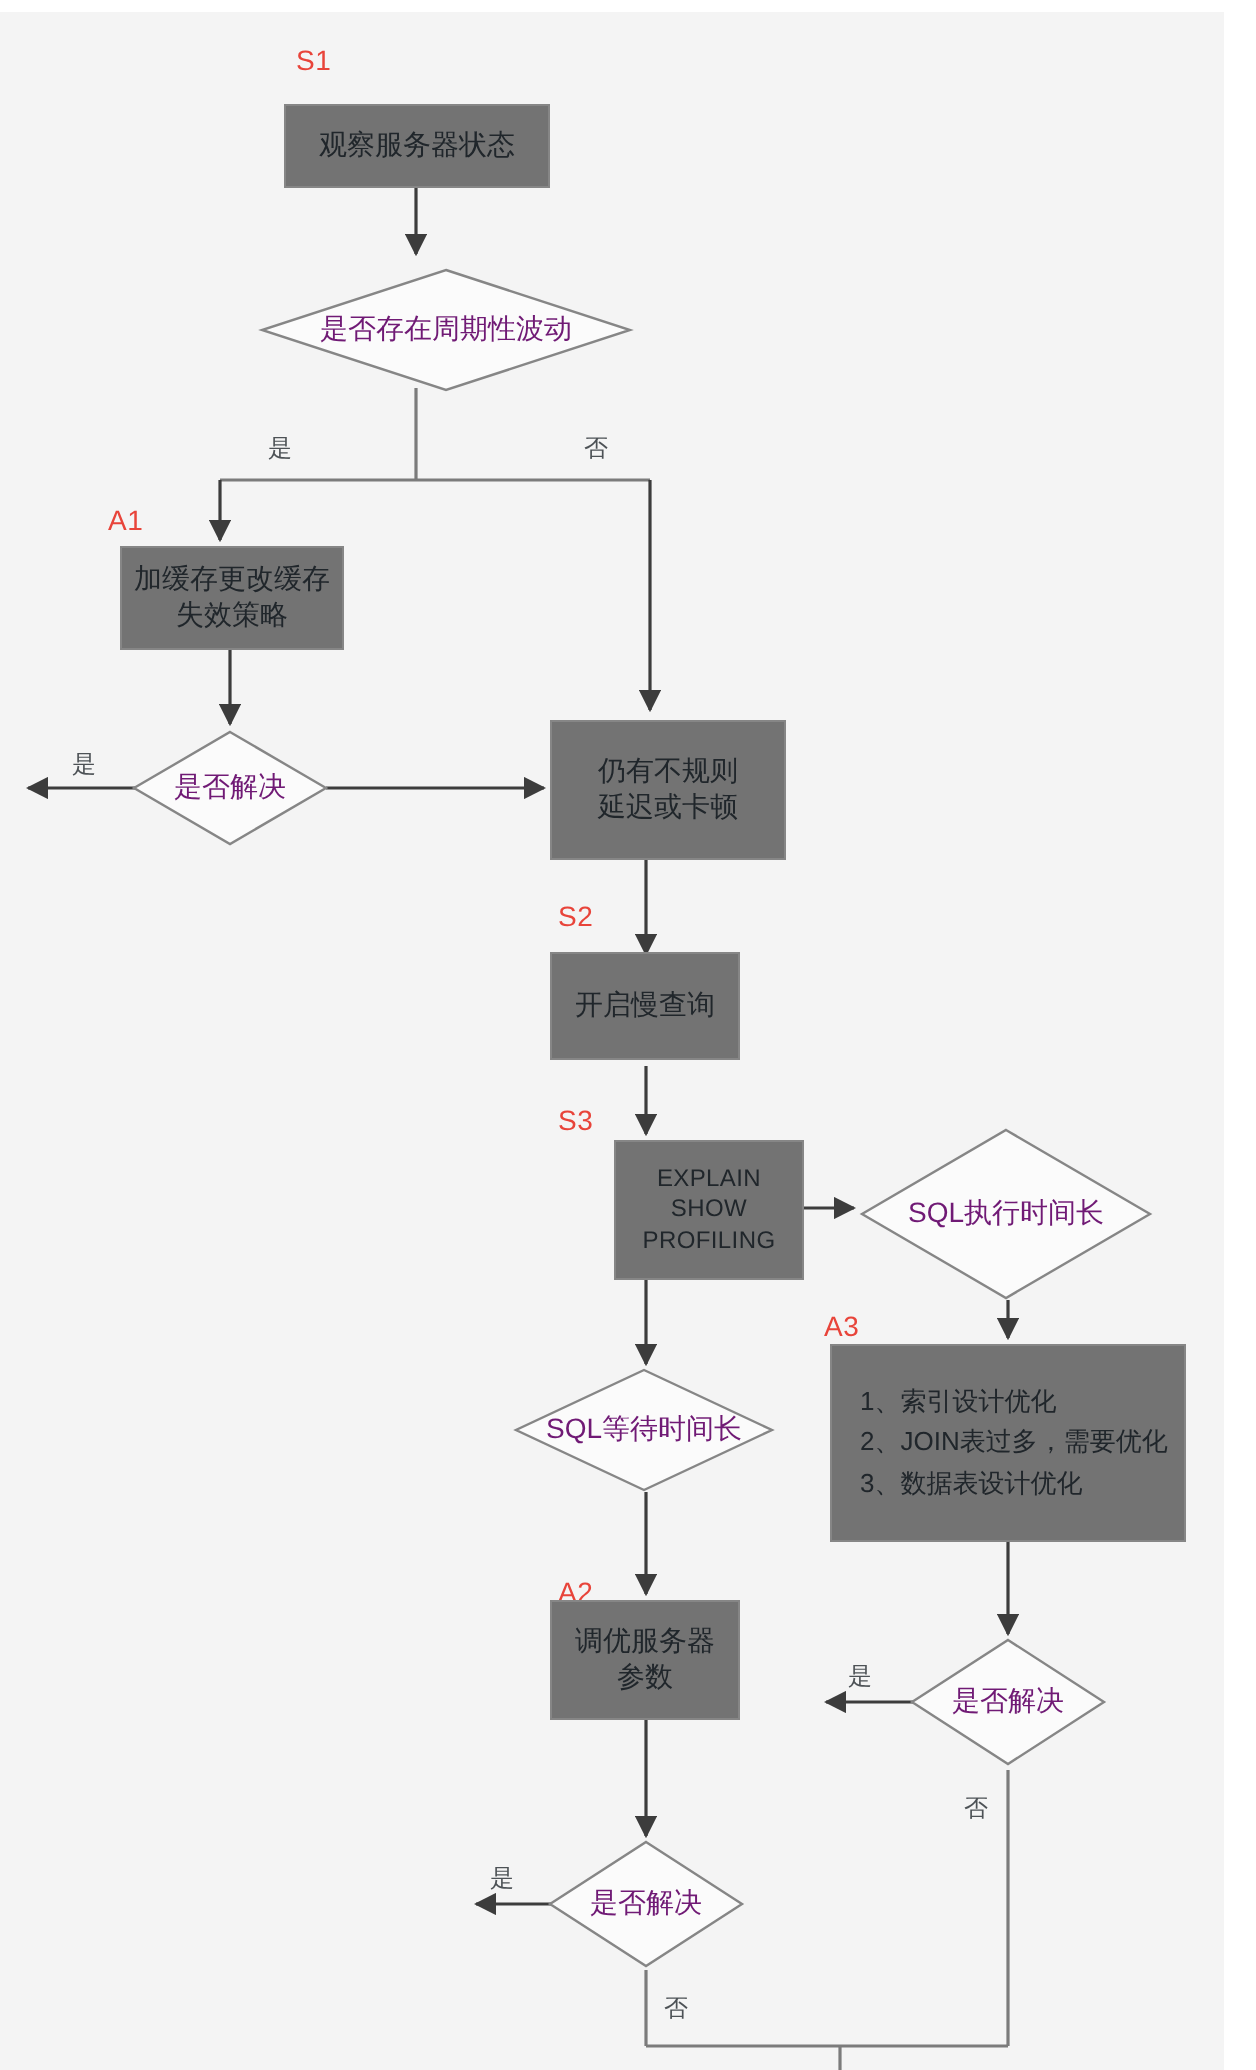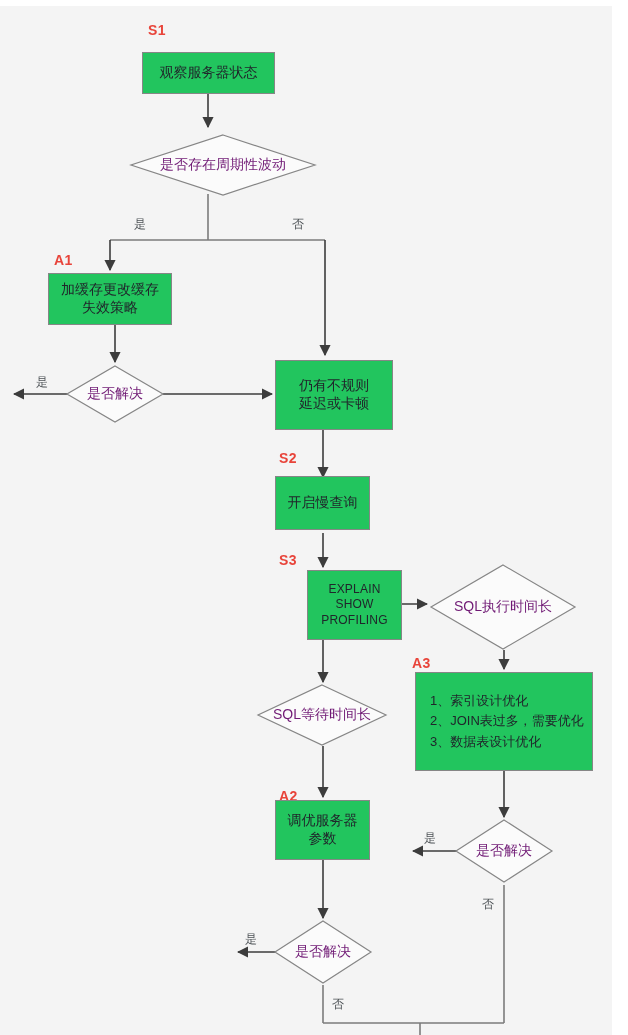--- a/index.html
+++ b/index.html
@@ -39,21 +39,21 @@
     display: flex;
     align-items: center;
     justify-content: center;
     text-align: center;
     color: #20262b;
     font-size: 14px;
     line-height: 1.28;
     white-space: pre-line;
   }
   .box {
-    background: #22c55e;
+    background: #737373;
     border: 1px solid #868686;
   }
   .box.listbox {
     justify-content: flex-start;
     text-align: left;
     padding-left: 14px;
     font-size: 13px;
     line-height: 1.55;
   }
   .box.mono-en {
@@ -78,21 +78,21 @@
     align-items: center;
     justify-content: center;
     color: #701a75;
     font-size: 14px;
     white-space: nowrap;
   }
   .tag {
     position: absolute;
     color: #e8443a;
     font-size: 14px;
-    font-weight: 700;
+    font-weight: 400;
     letter-spacing: .3px;
   }
   .edge-label {
     position: absolute;
     color: #4d5256;
     font-size: 12px;
     white-space: nowrap;
   }
 </style>
 </head>
@@ -161,21 +161,21 @@
   <div class="diamond-wrap" style="left:130px; top:134px; width:186px; height:62px;">
     <svg width="186" height="62" viewBox="0 0 186 62" xmlns="http://www.w3.org/2000/svg">
       <polygon points="93,1 185,31 93,61 1,31" fill="#fbfbfb" stroke="#868686" stroke-width="1.2"></polygon>
     </svg>
     <div class="diamond-label">是否存在周期性波动</div>
   </div>
   <div class="edge-label" style="left:134px; top:216px;">是</div>
   <div class="edge-label" style="left:292px; top:216px;">否</div>
 
   <div class="tag" style="left:54px; top:252px;">A1</div>
-  <div class="node box" style="left:48px; top:273px; width:124px; height:52px;">加缓存更改缓存
+  <div class="node box" style="left:60px; top:273px; width:112px; height:52px;">加缓存更改缓存
 失效策略</div>
 
   <div class="diamond-wrap" style="left:66px; top:365px; width:98px; height:58px;">
     <svg width="98" height="58" viewBox="0 0 98 58" xmlns="http://www.w3.org/2000/svg">
       <polygon points="49,1 97,29 49,57 1,29" fill="#fbfbfb" stroke="#868686" stroke-width="1.2"></polygon>
     </svg>
     <div class="diamond-label">是否解决</div>
   </div>
   <div class="edge-label" style="left:36px; top:374px;">是</div>
 

